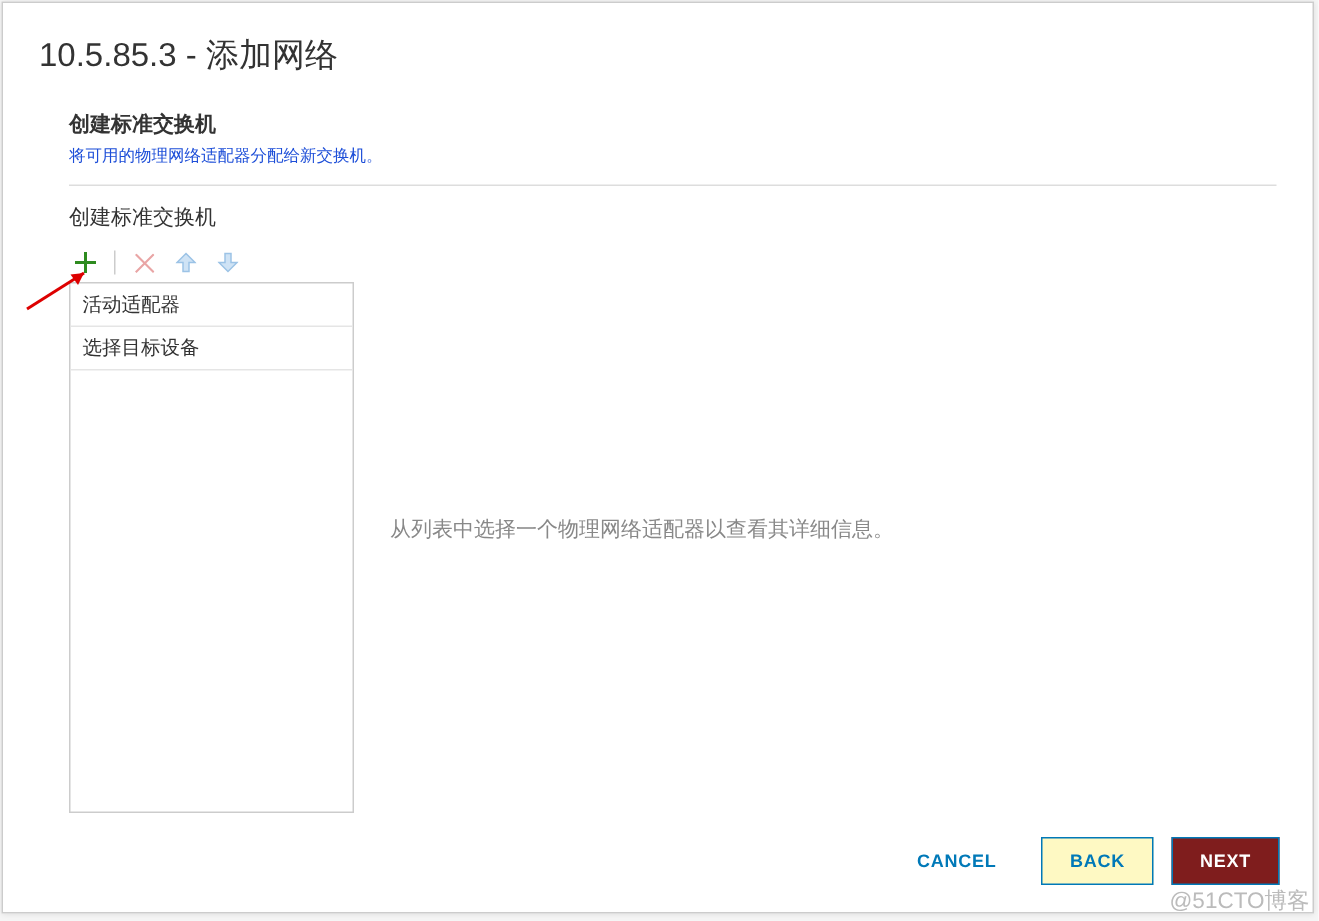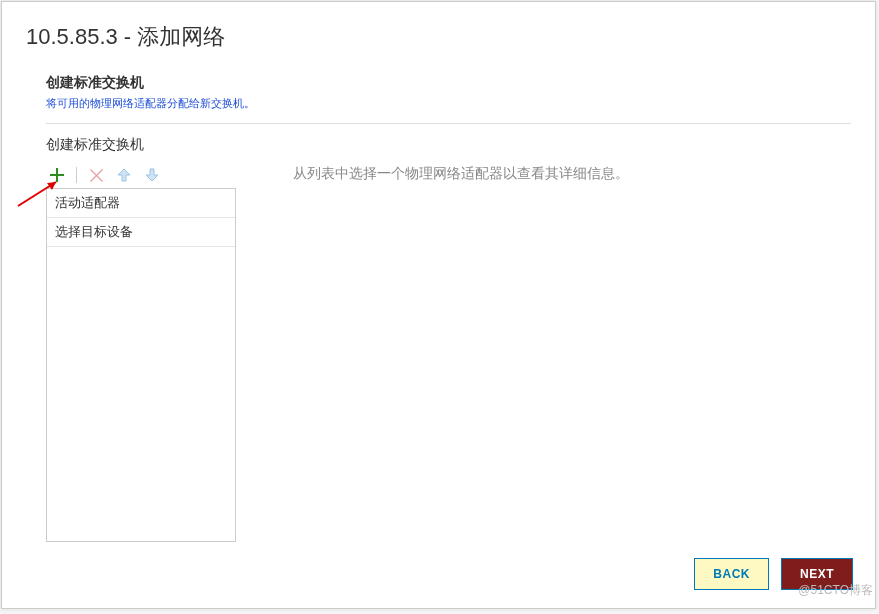--- a/index.html
+++ b/index.html
@@ -135,23 +135,22 @@
     .adapter-row {
       font-size: 13px;
       padding: 5px 8px;
       border-bottom: 1px solid #e5e5e5;
       cursor: pointer;
       color: #333;
     }
     .right-col {
       flex: 1;
       display: flex;
-      align-items: flex-start;
+      align-items: center;
       padding-right: 10px;
-      margin-left: 33px;
     }
     .placeholder-text {
       font-size: 14px;
       color: #888;
       line-height: 1.6;
     }
     .annotation-arrow {
       position: absolute;
       top: 14px;
       left: -30px;
@@ -182,23 +181,23 @@
       color: #0079b8;
       border-color: #0079b8;
     }
     .btn-primary {
       background: #7f1d1d;
       color: #fff;
       border-color: #0079b8;
     }
     .watermark {
       position: absolute;
-      bottom: 15px;
+      bottom: 4px;
       right: 6px;
-      font-size: 12px;
+      font-size: 15px;
       color: #bbb;
       margin-left: 40px;
     }
   </style>
 </head>
 <body>
 
 <div class="dialog">
   <div class="dialog-header">
     <h1 class="dialog-title">10.5.85.3 - 添加网络</h1>
@@ -251,18 +250,19 @@
 
         <div class="right-col">
           <div class="placeholder-text">从列表中选择一个物理网络适配器以查看其详细信息。</div>
         </div>
       </div>
     </div>
 
   </div>
 
   <div class="dialog-footer">
+    <button class="btn btn-text">CANCEL</button>
     <button class="btn btn-outline">BACK</button>
     <button class="btn btn-primary">NEXT</button>
   </div>
 </div>
 
 <div class="watermark">@51CTO博客</div>
 
 </body></html>

